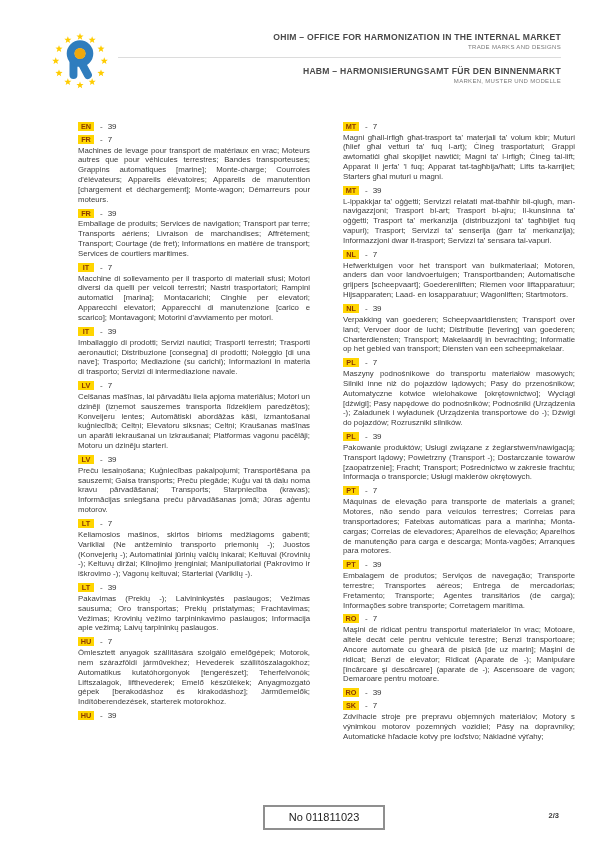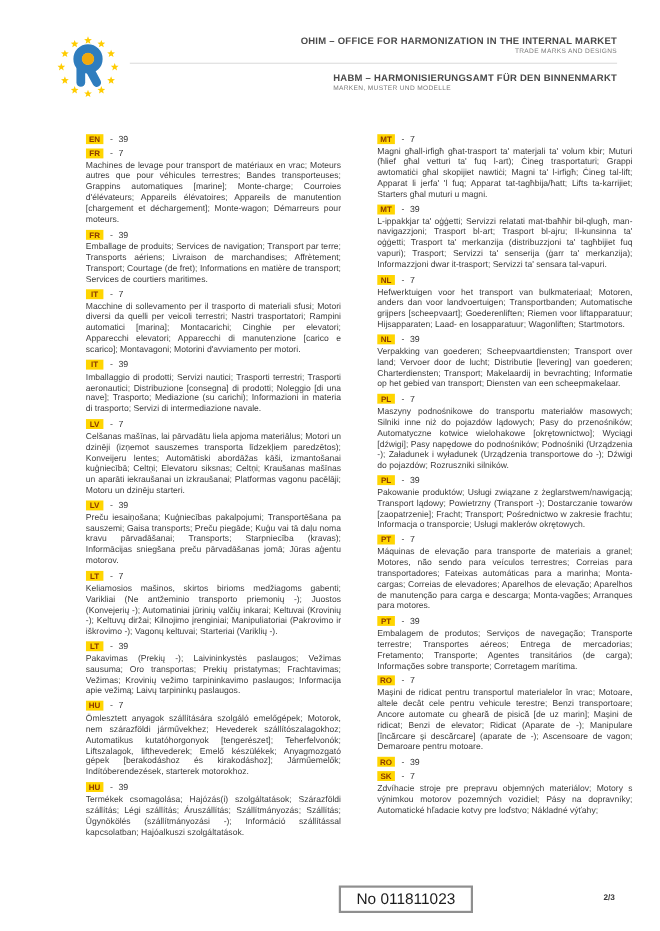--- a/index.html
+++ b/index.html
@@ -4,36 +4,36 @@
 <style>
   html,body{margin:0;padding:0;background:#fff;}
   .page{position:relative;width:600px;height:846px;background:#fff;overflow:hidden;
         font-family:"Liberation Sans","DejaVu Sans",sans-serif;color:#3a3a3a;padding-left:16px;}
   
   .logo{position:absolute;left:52px;top:24px;}
   .header-text{position:absolute;right:55px;top:32px;text-align:right;}
   .h-line1{font-size:8.6px;font-weight:bold;color:#4a4a4a;letter-spacing:.25px;}
   .h-sub{font-size:6px;color:#7a7a7a;letter-spacing:.3px;margin-top:1.5px;}
   .h-divider{position:absolute;left:118px;right:55px;top:57px;border-top:1px solid #dcdcdc;}
-  .h-block2{position:absolute;right:55px;top:66px;text-align:left;}
+  .h-block2{position:absolute;right:55px;top:66px;text-align:right;}
   
   .content{position:absolute;left:78px;top:118px;width:497px;height:684px;
            display:flex;gap:33px;overflow:hidden;}
   .col{width:232px;}
   .section{margin:0;}
   .sec-head{display:flex;align-items:flex-end;height:10px;margin:3px 0 1.5px 0;}
   .badge{display:inline-block;background:#ffd500;color:#8a3800;font-weight:bold;
          font-size:7.3px;line-height:9px;padding:0 2px;min-width:12px;text-align:center;}
   .dash{font-size:8px;color:#444;margin:0 5px 0 6px;}
   .classno{font-size:8px;color:#333;}
   .sec-text{margin:0;font-size:7.8px;line-height:9.9px;text-align:justify;color:#3c3c3c;}
   
   .no-box{position:absolute;left:263px;top:805px;width:118px;height:21px;
           border:2px solid #8f8f8f;text-align:center;line-height:21px;
-          font-size:14px;color:#1c1c1c;margin-left:45px;}
+          font-size:11px;color:#1c1c1c;}
   .page-num{position:absolute;right:57px;top:811px;font-size:7.5px;font-weight:bold;color:#3a3a3a;}
 </style>
 </head>
 <body>
 
 <div class="page">
 
   <svg class="logo" width="56" height="74" viewBox="0 0 60 76">
     <defs>
       <polygon id="st" points="0,-4 1,-1.38 3.8,-1.24 1.62,0.53 2.35,3.24 0,1.7 -2.35,3.24 -1.62,0.53 -3.8,-1.24 -1,-1.38"></polygon>
@@ -162,21 +162,20 @@
         </div>
         <p class="sec-text">Ömlesztett anyagok szállítására szolgáló emelőgépek; Motorok, nem szárazföldi járművekhez; Hevederek szállítószalagokhoz; Automatikus kutatóhorgonyok [tengerészet]; Teherfelvonók; Liftszalagok, lifthevederek; Emelő készülékek; Anyagmozgató gépek [berakodáshoz és kirakodáshoz]; Járműemelők; Indítóberendezések, starterek motorokhoz.</p>
       </div>
 
       <div class="section">
         <div class="sec-head">
           <span class="badge">HU</span>
           <span class="dash">-</span>
           <span class="classno">39</span>
         </div>
-        <p class="sec-text">Termékek csomagolása; Hajózás(i) szolgáltatások; Szárazföldi szállítás; Légi szállítás; Áruszállítás; Szállítmányozás; Szállítás; Ügynökölés (szállítmányozási -); Információ szállítással kapcsolatban; Hajóalkuszi szolgáltatások.</p>
       </div>
 
     </div>
 
     <div class="col">
 
       <div class="section">
         <div class="sec-head">
           <span class="badge">MT</span>
           <span class="dash">-</span>

